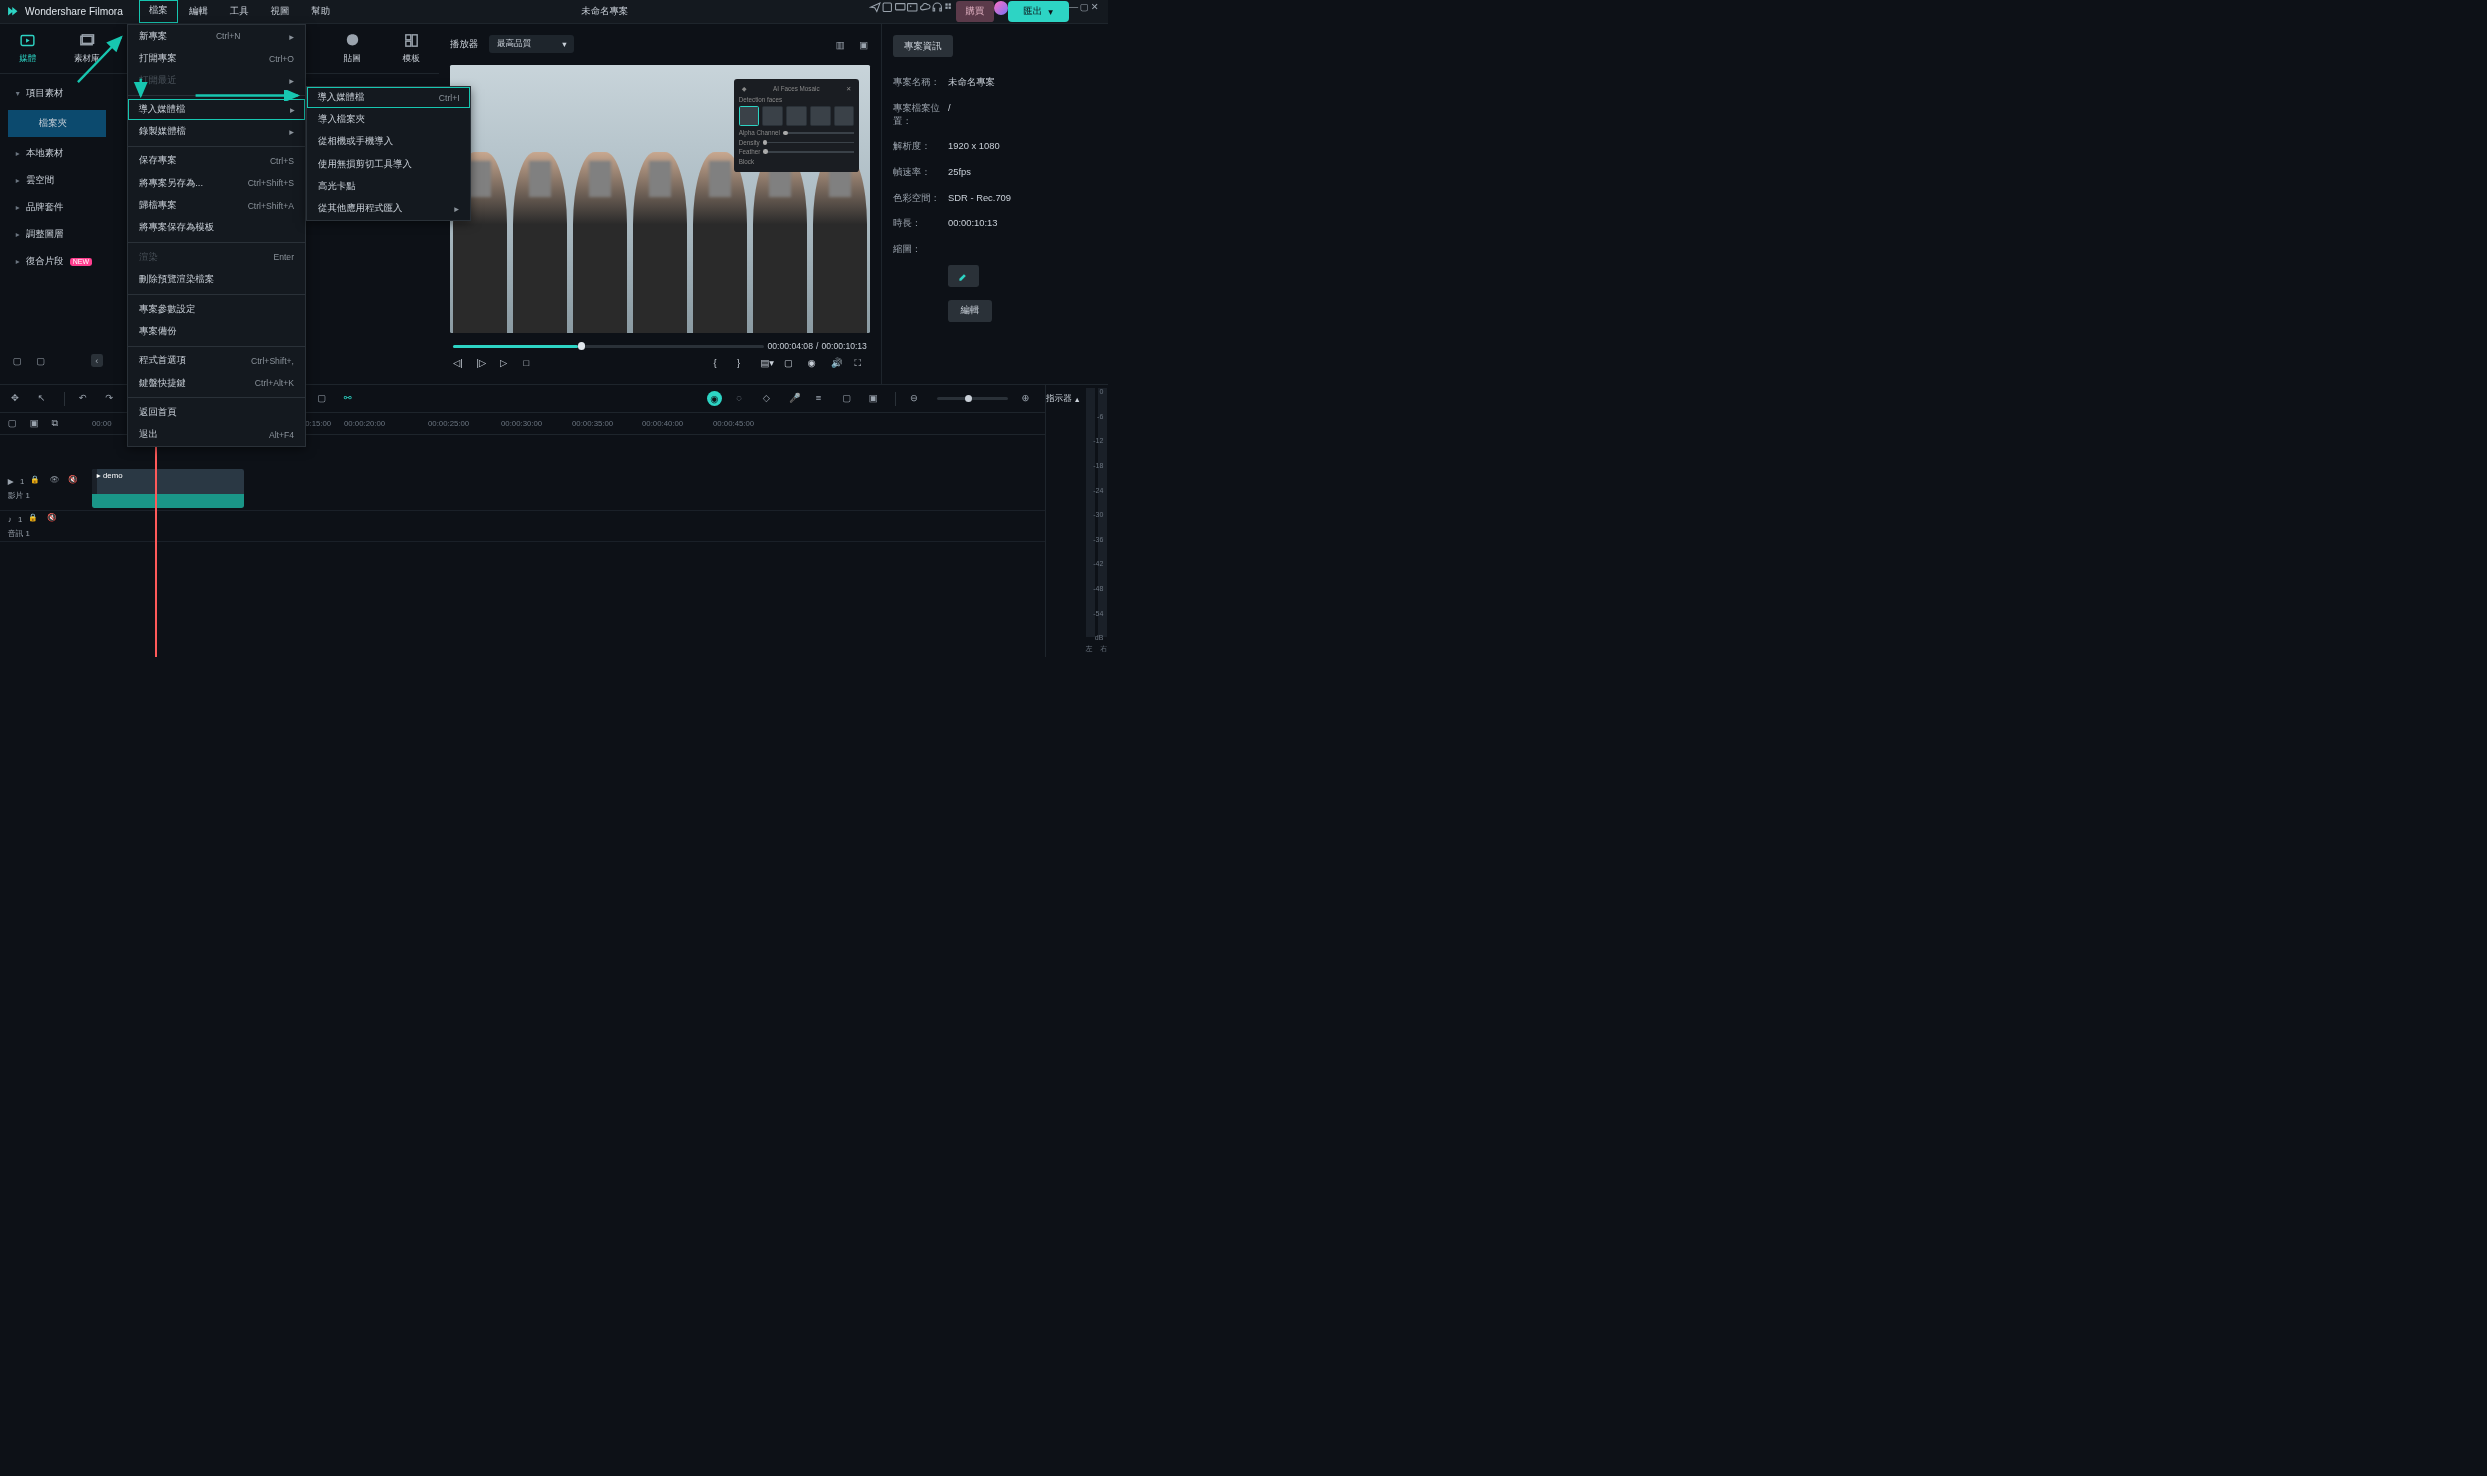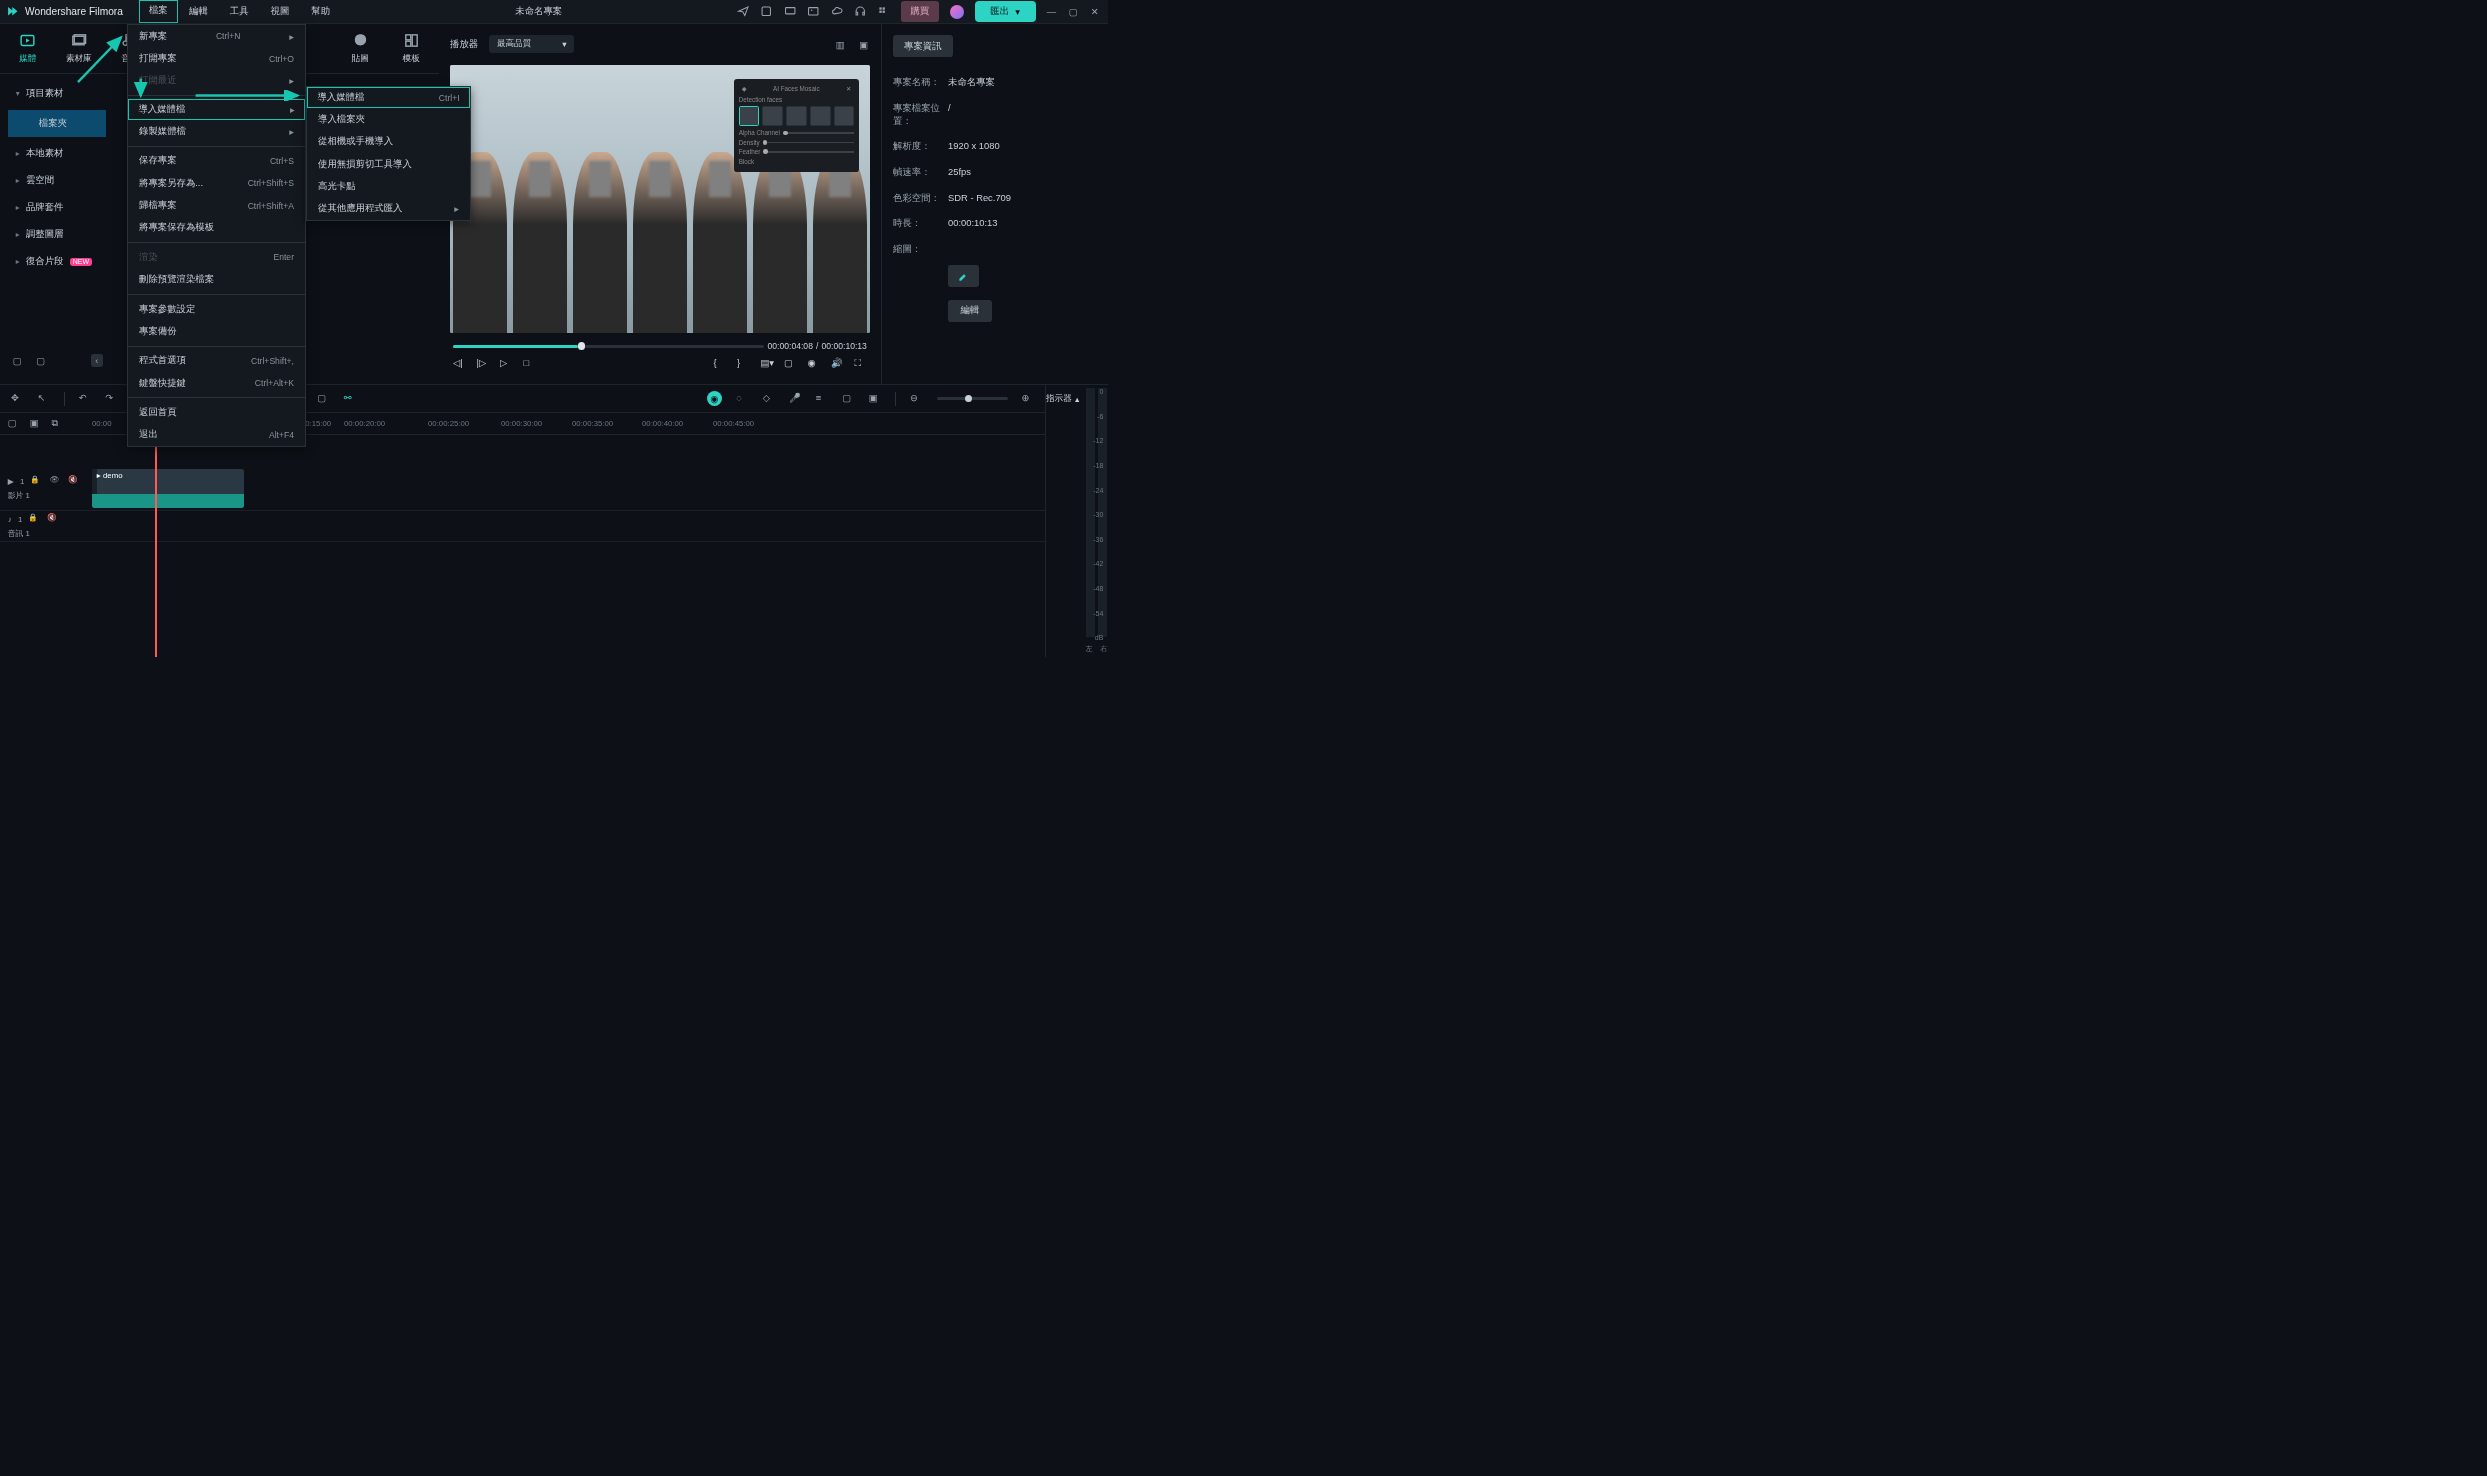--- a/index.html
+++ b/index.html
@@ -5,30 +5,30 @@
 * { margin:0; padding:0; box-sizing:border-box; font-family:"Microsoft YaHei",Arial,sans-serif; }
 body { background:#0d1117; color:#c9d0d8; font-size:9.4px; overflow:hidden; width:1108px; height:658px; position:relative; }
 .titlebar { height:24px; background:#14191f; display:flex; align-items:center; padding:0 6.3px; border-bottom:0.8px solid #1e252c; }
 .logo { width:12.5px; height:12.5px; margin-right:6.3px; display:flex; align-items:center; justify-content:center; }
 .logo svg { width:12.5px; height:12.5px; }
 .app-name { color:#e0e6ec; font-size:10.2px; margin-right:15.7px; }
 .menubar { display:flex; }
 .menu-item { padding:4.7px 11px; cursor:pointer; color:#c9d0d8; }
 .menu-item.highlighted { border:1.6px solid #17c6b0; padding:3.1px 9.4px; }
 .titlebar-center { flex:1; text-align:center; color:#c9d0d8; }
-.titlebar-right { display:flex; align-items:center; gap:11px; }
+.titlebar-right { display:flex; align-items:flex-start; }
 .icon-btn { width:12.5px; height:12.5px; cursor:pointer; display:flex; align-items:center; justify-content:center; color:#9aa3ad; }
 .buy-btn { background:#5b3a4a; color:#e0b0c0; padding:3.9px 9.4px; border-radius:3.1px; font-size:9.4px; }
 .export-btn { background:#2dd4c4; color:#0d1117; padding:3.9px 15.7px; border-radius:4px; font-size:9.4px; display:flex; align-items:center; gap:6.3px; }
 .avatar { width:14px; height:14px; border-radius:50%; background:linear-gradient(135deg,#ff6ec4,#7873f5); }
 .win-btn { width:11px; height:11px; cursor:pointer; color:#9aa3ad; }
 
 .main { display:flex; height:360px; }
 .left-panel { width:439px; display:flex; flex-direction:column; }
-.top-tabs { height:50px; display:flex; align-items:center; padding:0 6.3px; gap:8px; border-bottom:0.8px solid #1e252c; }
+.top-tabs { height:50px; display:flex; align-items:center; padding:0 6.3px; gap:16px; border-bottom:0.8px solid #1e252c; }
 .top-tab { width:43px; display:flex; flex-direction:column; align-items:center; gap:3.1px; cursor:pointer; padding:4.7px 0; }
 .top-tab.active { color:#2dd4c4; }
 .top-tab .tab-icon { width:17px; height:17px; display:flex; align-items:center; justify-content:center; }
 .top-tab .tab-label { font-size:8.6px; }
 .sidebar { flex:1; display:flex; }
 .side-nav { width:114px; padding:6.3px 0; }
 .side-item { padding:7px 15.7px; cursor:pointer; display:flex; align-items:center; gap:6.3px; font-size:9.4px; }
 .side-item .chev { font-size:7.8px; color:#6b7580; }
 .side-item.sub { padding-left:31px; background:#0c4a6e; border-radius:0; margin:3.1px 7.8px; }
 .new-badge { background:#ff3e8f; color:#fff; font-size:7px; padding:0.8px 3.1px; border-radius:2.4px; }

